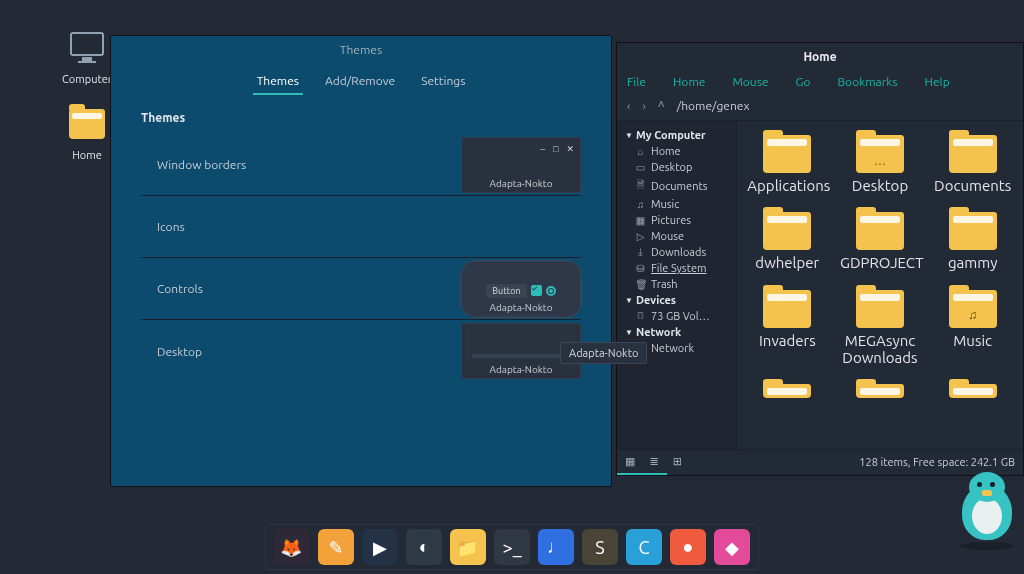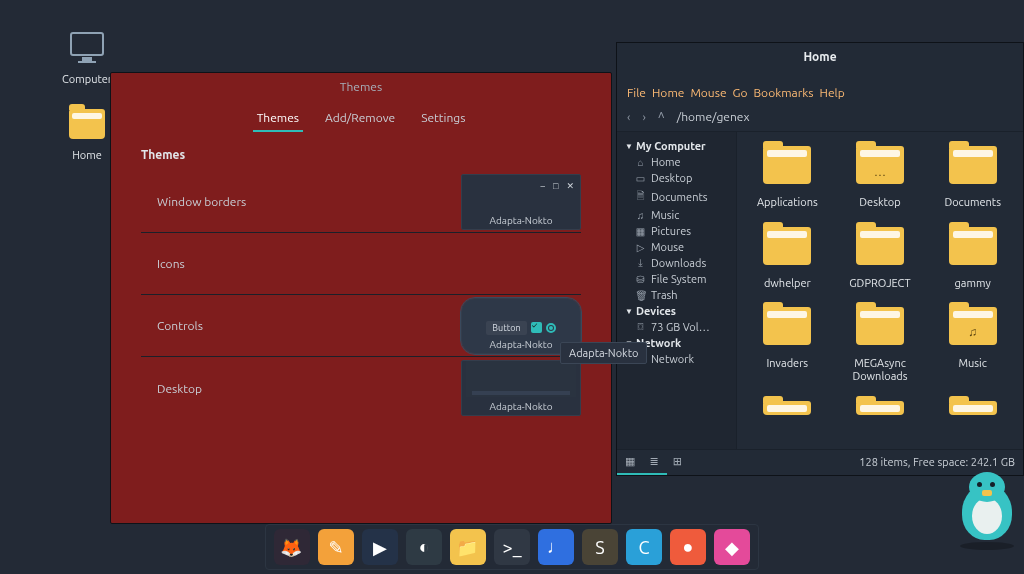--- a/index.html
+++ b/index.html
@@ -15,24 +15,24 @@
 
 .desk-icon { position: absolute; width: 64px; text-align: center; cursor: pointer; }
 .desk-icon .glyph { width: 40px; height: 40px; margin: 0 auto 4px; display: flex; align-items: center; justify-content: center; }
 .desk-icon span.label { font-size: 11px; color: #e2e6ea; }
 
 
 .themes-win {
   position: absolute;
   left: 110px; top: 35px;
   width: 502px; height: 452px;
-  background: #7f1d1d;
+  background: #0c4a6e;
   border: 1px solid #0e1218;
   border-radius: 2px;
-  display: flex; flex-direction: column; margin-top: 37px;
+  display: flex; flex-direction: column;
 }
 .themes-titlebar { height: 28px; text-align: center; font-size: 12px; color: #a7b0bb; line-height: 28px; }
 .themes-tabs { display: flex; justify-content: center; gap: 18px; padding: 4px 0 0; }
 .themes-tab { padding: 6px 4px; font-size: 12px; color: #c9cfd6; cursor: pointer; border-bottom: 2px solid transparent; }
 .themes-tab.active { border-bottom-color: #2fbcb8; color: #fff; }
 .themes-body { padding: 12px 30px 8px; overflow: hidden; }
 .themes-h { font-size: 12px; font-weight: bold; color: #e2e6ea; margin: 4px 0 10px; }
 .theme-row { display: flex; align-items: center; height: 62px; cursor: pointer; border-bottom: 1px solid #1b2029; }
 .theme-row:last-child { border-bottom: none; }
 .theme-row .rlabel { flex: 0 0 170px; font-size: 12px; color: #c9cfd6; padding-left: 16px; }
@@ -69,44 +69,44 @@
 
 
 .fm-win {
   position: absolute; left: 616px; top: 42px;
   width: 408px; height: 434px;
   background: #222a36; border: 1px solid #0e1218;
   display: flex; flex-direction: column;
   z-index: 10;
 }
 .fm-titlebar { height: 28px; text-align: center; line-height: 28px; font-size: 12px; font-weight: 600; color: #e8ecef; background: #222a36; }
-.fm-menu { display: flex; gap: 6px; padding: 4px 10px 6px; font-size: 12px; color: #fdba74; margin-top: 11px; }
+.fm-menu { display: flex; gap: 27px; padding: 4px 10px 6px; font-size: 12px; color: #14b8a6; }
 .fm-menu span { cursor: pointer; }
 .fm-toolbar { display: flex; align-items: center; gap: 12px; padding: 4px 10px 8px; color: #8e97a3; font-size: 12px; border-bottom: 1px solid #1a212b; }
 .fm-toolbar .navbtn { cursor: pointer; }
 .fm-toolbar .path { color: #c9cfd6; }
 .fm-body { flex: 1; display: flex; overflow: hidden; }
 .fm-side { width: 120px; background: #1f2631; border-right: 1px solid #1a212b; padding: 6px 4px; overflow: hidden; }
 .fm-side .section { font-size: 11px; font-weight: bold; color: #e2e6ea; padding: 2px 4px; cursor: pointer; display:flex; align-items:center; gap:3px;}
 .fm-side .item { font-size: 11px; color: #c9cfd6; padding: 2px 4px 2px 14px; cursor: pointer; display:flex; align-items:center; gap:5px; white-space:nowrap; overflow:hidden;}
-.fm-side .item.und span.txt { }
+.fm-side .item.und span.txt { text-decoration: underline; }
 .fm-side .sicon { width:11px; font-size:10px; color:#9ba4af; display:inline-block; text-align:center;}
 .fm-main { flex: 1; padding: 14px 8px 4px; overflow: hidden; }
 .fm-grid { display: grid; grid-template-columns: repeat(3, 1fr); gap: 18px 8px; }
 .fm-item { display: flex; flex-direction: column; align-items: center; cursor: pointer; }
 .folder {
   width: 48px; height: 38px;
   background: #f3c34d;
   border-radius: 3px 3px 4px 4px;
   position: relative;
 }
 .folder::before { content:""; position:absolute; top:-5px; left:0; width:20px; height:7px; background:#f3c34d; border-radius:3px 3px 0 0; }
 .folder::after { content:""; position:absolute; top:4px; left:4px; right:4px; height:7px; background:#fff; border-radius:2px; opacity:.85; }
 .folder .mark { position:absolute; bottom:6px; width:100%; text-align:center; font-size:12px; color:#5b4410; }
-.fm-item .flabel { margin-top: 12px; font-size: 11px; color: #e2e6ea; text-align: center; line-height: 1.15; max-width: 80px; }
+.fm-item .flabel { margin-top: 4px; font-size: 15px; color: #e2e6ea; text-align: center; line-height: 1.15; max-width: 80px; }
 .fm-status { height: 24px; border-top: 1px solid #1a212b; display: flex; align-items: center; padding: 0 8px; font-size: 11px; color: #c9cfd6; }
 .fm-status .sbtns { display:flex; gap:14px; }
 .fm-status .sbtns span { cursor:pointer; color:#a2aab4; }
 .fm-status .sinfo { margin-left: auto; }
 .fm-accent { height:2px; width:50px; background:#2fbcb8; position:relative; left:0; top:0;}
 .fm-side .tri { font-size:8px; }
 
 
 .penguin { position:absolute; right:6px; bottom:26px; width:62px; height:78px; z-index:30;}
 .penguin .body { width:50px; height:56px; background:#37c3c4; border-radius:50% 50% 45% 45%; position:absolute; left:6px; top:14px; }

